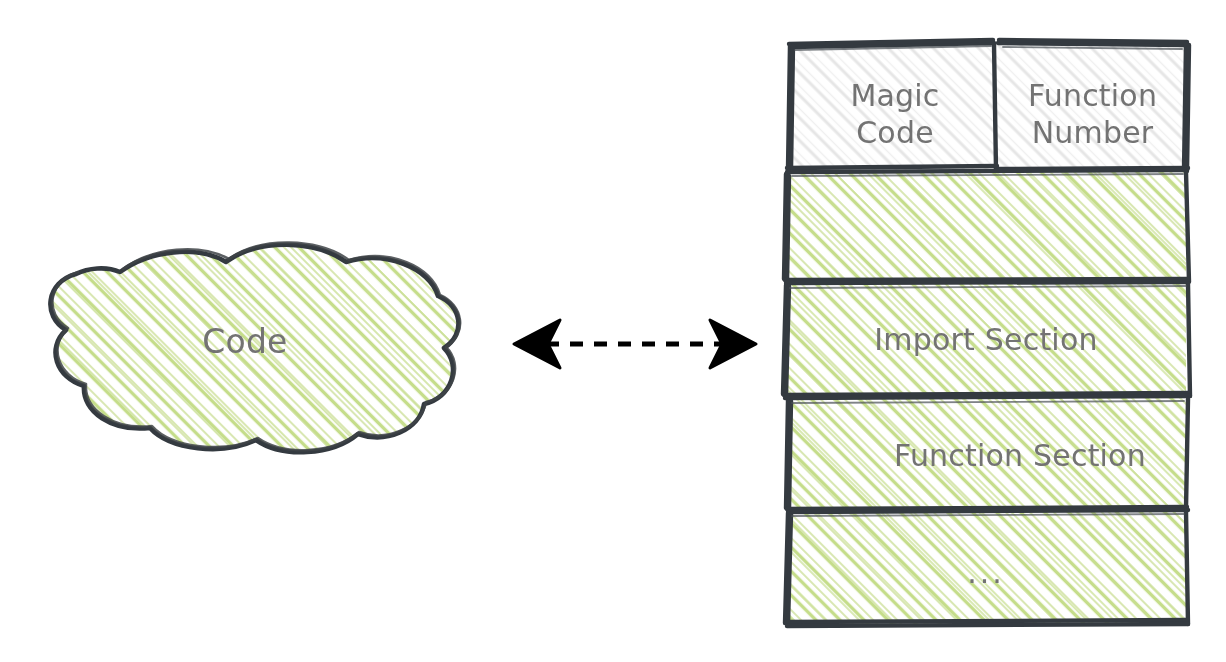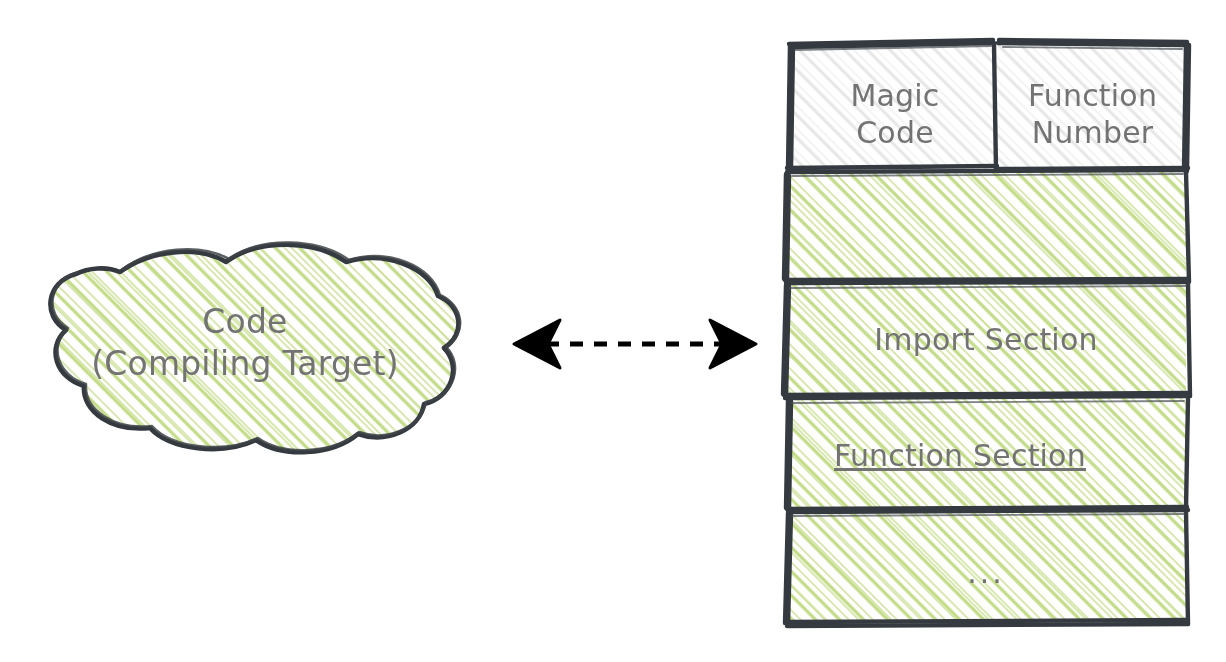--- a/index.html
+++ b/index.html
@@ -53,21 +53,21 @@
   }
   .cloud-label .line1 { margin-bottom: 2px; }
 
   .box-label {
     font-size: 30px;
   }
   .lbl-magic    { left: 800px; top: 70px;  width: 190px; height: 90px; }
   .lbl-version  { left: 1000px; top: 70px; width: 185px; height: 90px; }
   .lbl-type     { left: 786px; top: 196px; width: 400px; height: 56px; }
   .lbl-import   { left: 786px; top: 312px; width: 400px; height: 56px; }
-  .lbl-function { left: 760px; top: 428px; width: 400px; height: 56px; text-decoration: underline; }
+  .lbl-function { left: 820px; top: 428px; width: 400px; height: 56px; }
   .lbl-ellipsis { left: 786px; top: 545px; width: 400px; height: 56px; font-size: 30px; letter-spacing: 3px; }
 </style>
 </head>
 <body>
 
 <div id="canvas">
 
   <svg id="sketch-svg" viewBox="0 0 1226 662">
     <defs>
 
@@ -235,21 +235,20 @@
         <path d="M 792,176 L 1183,174"></path>
         <path d="M 790,288 L 1186,286"></path>
         <path d="M 792,403 L 1184,401"></path>
         <path d="M 792,516 L 1184,514"></path>
       </g>
     </g>
   </svg>
 
   <div class="label cloud-label">
     <span class="label-line line1">Code</span>
-    <span class="label-line line2">(Compiling Target)</span>
   </div>
 
   <div class="label box-label lbl-magic">Magic
 Code</div>
 
   <div class="label box-label lbl-version">Function
 Number</div>
 
 
   <div class="label box-label lbl-import">Import Section</div>

